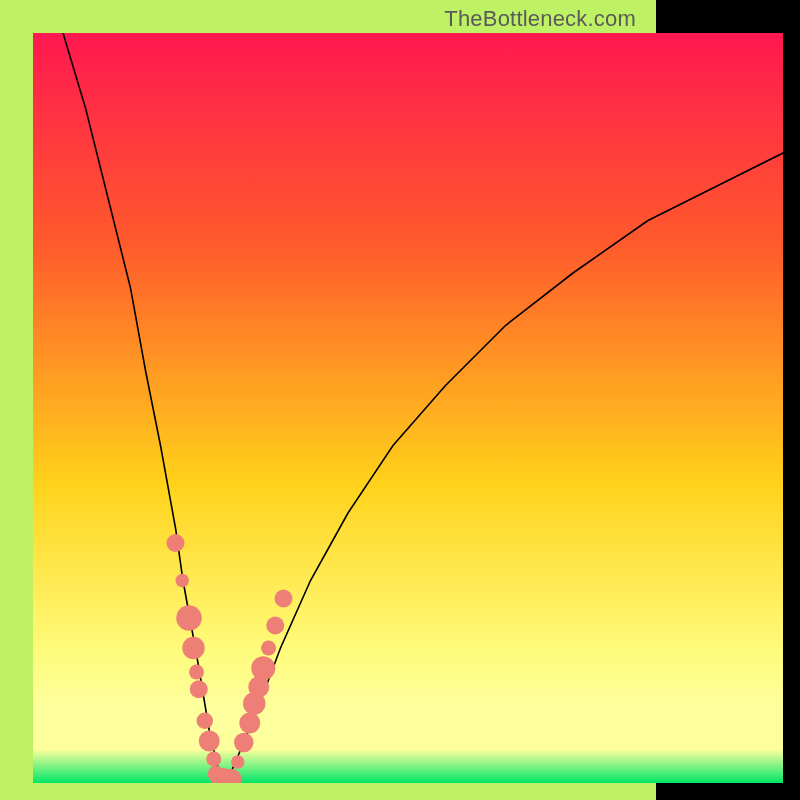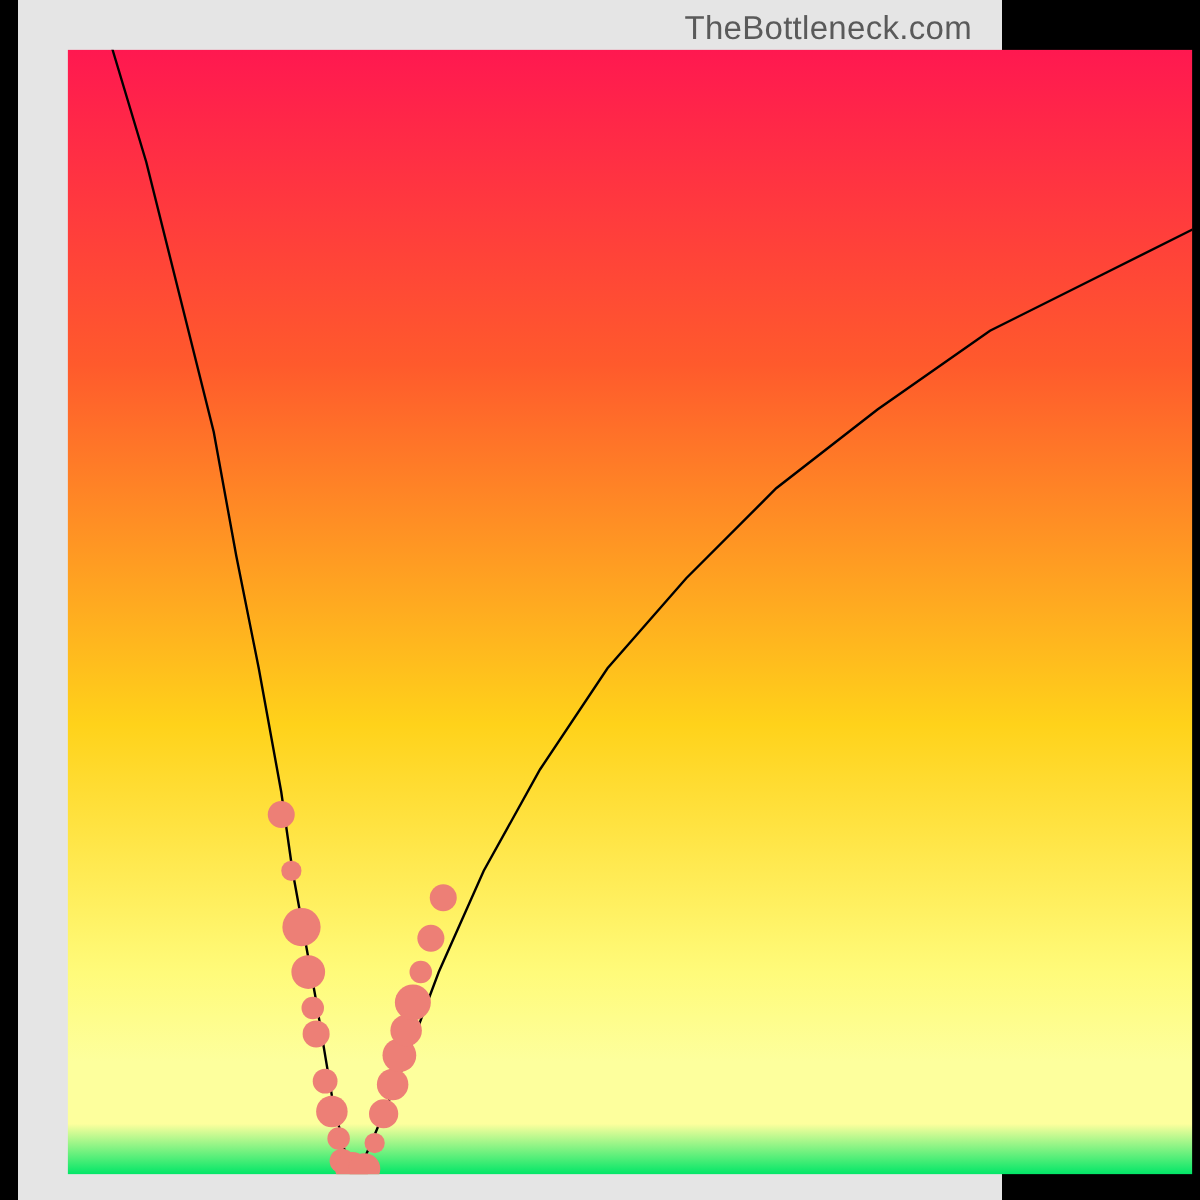--- a/index.html
+++ b/index.html
@@ -6,25 +6,25 @@
     margin: 0;
     padding: 0;
     width: 800px;
     height: 800px;
     overflow: hidden;
     background: #000;
     font-family: Arial, Helvetica, sans-serif;
   }
   .chart-frame {
     position: absolute;
-    left: 12px;
+    left: 0;
     top: 0;
     width: 656px;
     height: 800px;
-    background: #e5e5e5;
+    background: #bef264;
   }
   .plot-area {
     position: absolute;
     left: 33px;
     top: 33px;
     width: 750px;
     height: 750px;
     overflow: hidden;
   }
   .gradient-bg {

